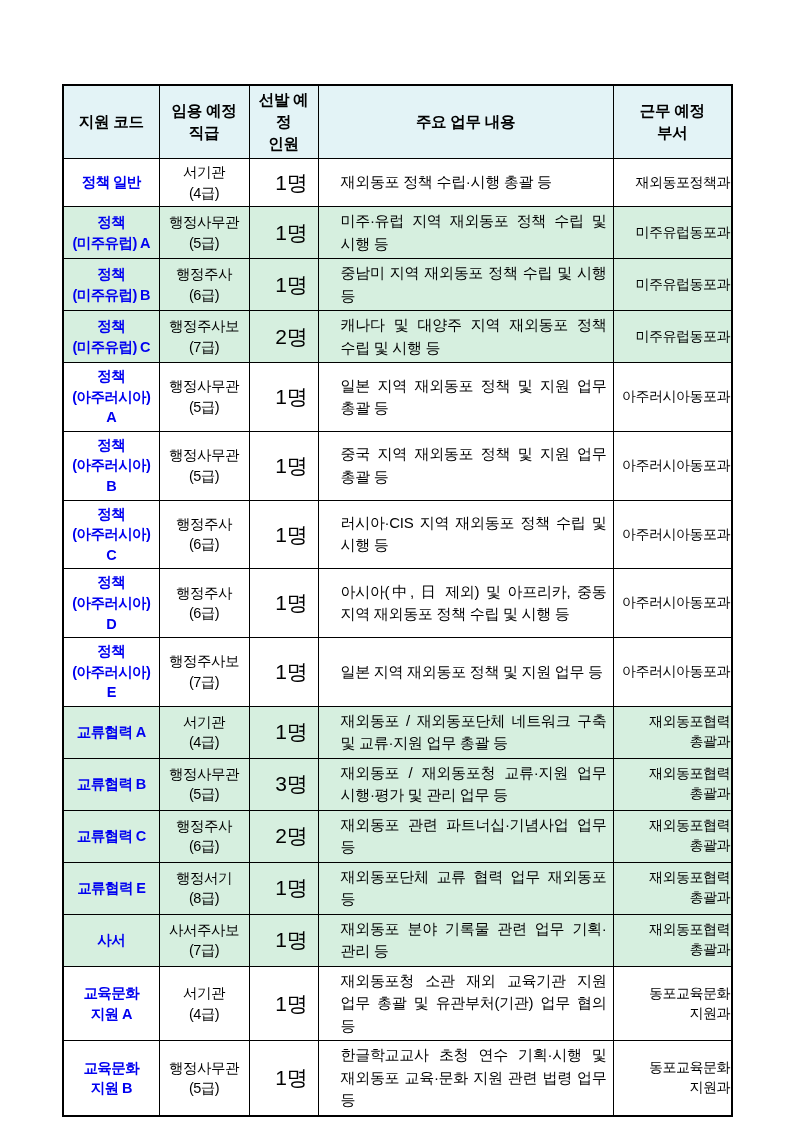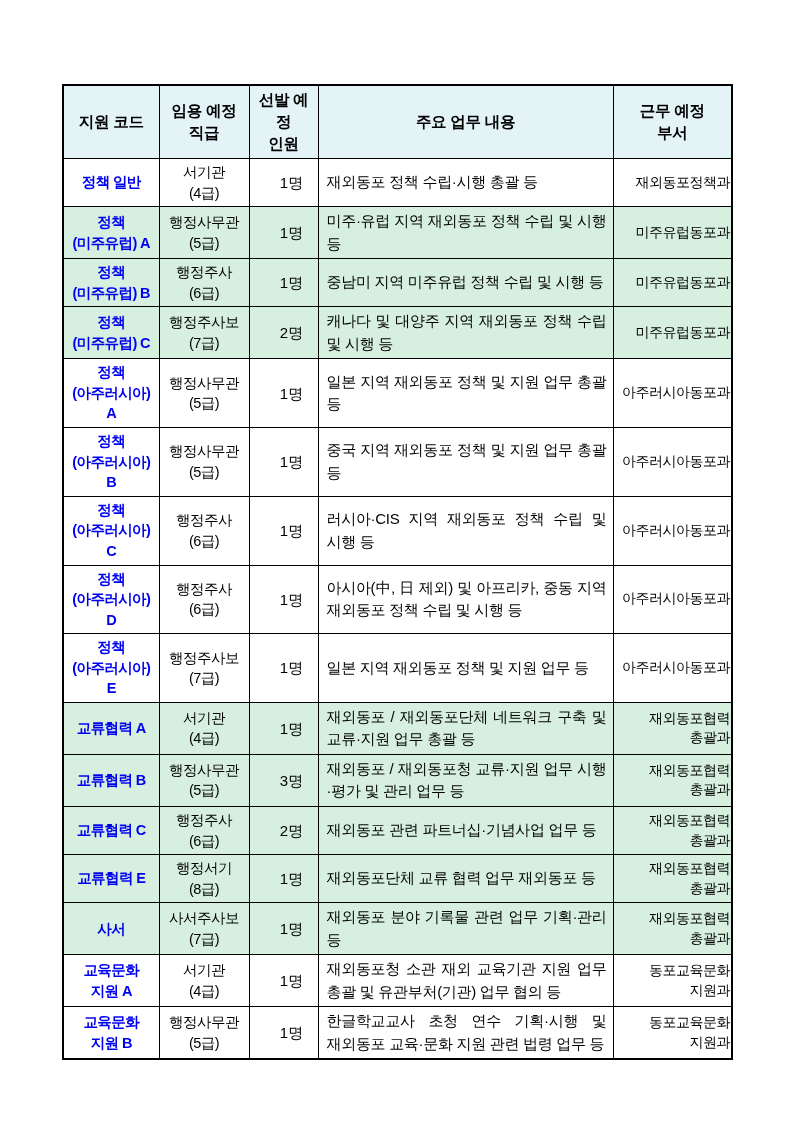--- a/index.html
+++ b/index.html
@@ -55,30 +55,30 @@
     font-size: 14.5px;
     text-align: center;
     letter-spacing: -0.6px;
   }
   td.col-grade {
     font-size: 14.5px;
     text-align: center;
     letter-spacing: -0.5px;
   }
   td.col-count {
-    font-size: 15px;
+    font-size: 21px;
     text-align: center;
     padding-left: 18px;
   }
   td.col-duty {
     font-size: 15px;
     text-align: justify;
     text-justify: inter-word;
     word-break: keep-all;
-    padding: 3px 6px 3px 8px;
+    padding: 3px 6px 3px 22px;
     letter-spacing: -0.3px;
     line-height: 1.5;
     margin-left: 48px;
   }
   td.col-dept {
     font-size: 14px;
     text-align: right;
     letter-spacing: -0.5px;
     padding: 3px 1px;
   }
@@ -129,21 +129,21 @@
           <td class="col-count">1명</td>
           <td class="col-duty">미주·유럽 지역 재외동포 정책 수립 및 시행 등</td>
           <td class="col-dept">미주유럽동포과</td>
         </tr>
         <tr class="green">
           <td class="col-code">정책
 (미주유럽) B</td>
           <td class="col-grade">행정주사
 (6급)</td>
           <td class="col-count">1명</td>
-          <td class="col-duty">중남미 지역 미주유럽 정책 수립 및 시행 등</td>
+          <td class="col-duty">중남미 지역 재외동포 정책 수립 및 시행 등</td>
           <td class="col-dept">미주유럽동포과</td>
         </tr>
         <tr class="green">
           <td class="col-code">정책
 (미주유럽) C</td>
           <td class="col-grade">행정주사보
 (7급)</td>
           <td class="col-count">2명</td>
           <td class="col-duty">캐나다 및 대양주 지역 재외동포 정책 수립 및 시행 등</td>
           <td class="col-dept">미주유럽동포과</td>

